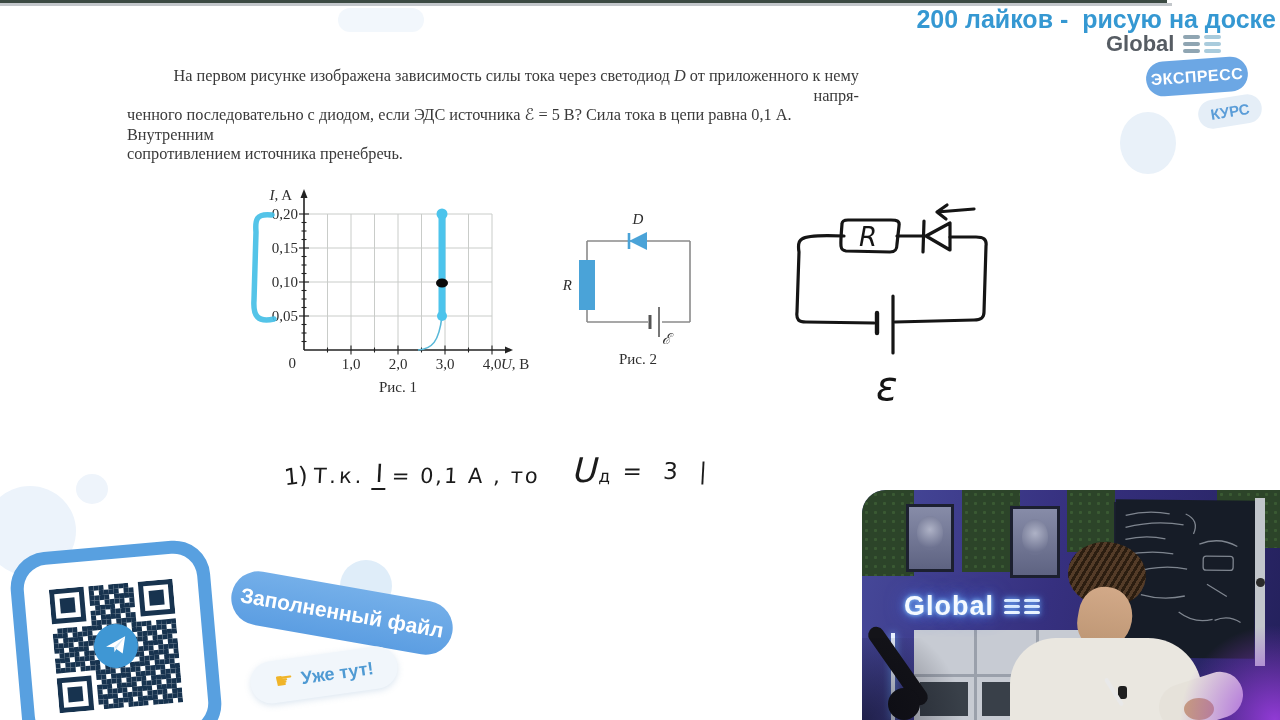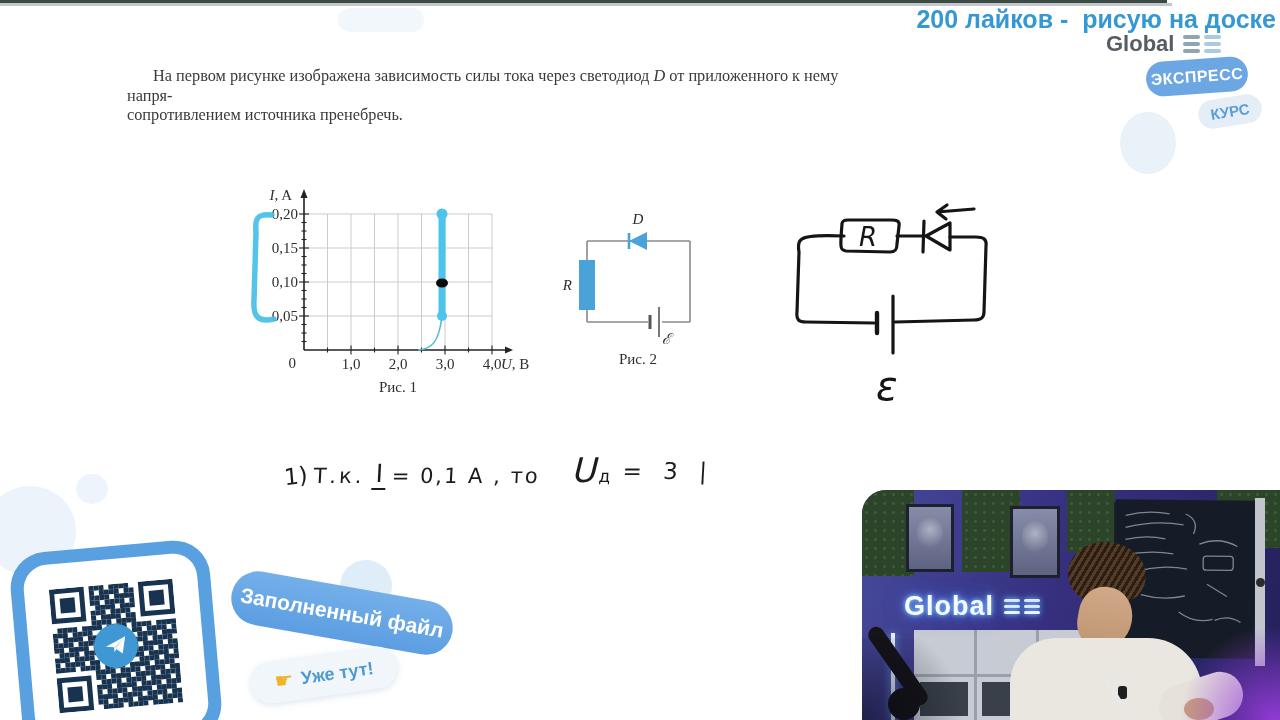--- a/index.html
+++ b/index.html
@@ -21,21 +21,21 @@
   .logo-col.c1 span{background:#8fa5b2;}
   .logo-col.c2 span{background:#a9cbdc;}
   .badge{display:flex;align-items:center;justify-content:center;font-weight:700;}
   .badge-express{left:1146px;top:59px;width:102px;height:35px;border-radius:18px;background:#6ca7e4;
                  color:#fff;font-size:16px;letter-spacing:.5px;transform:rotate(-4deg);}
   .badge-kurs{left:1198px;top:97px;width:64px;height:29px;border-radius:15px;background:#e5eef7;
               color:#5b9dd8;font-size:15px;transform:rotate(-9deg);}
   
   .problem{left:127px;top:66px;width:732px;font-family:"Liberation Serif",serif;
            font-size:16.3px;line-height:19.6px;color:#3a3a3a;}
-  .problem .ln1{text-indent:26px;}
+  .problem .ln1{text-indent:26px;text-align:right;}
   .it{font-style:italic;}
   .scr{font-family:"DejaVu Sans",sans-serif;font-style:italic;}
   
   .fig text{font-family:"Liberation Serif",serif;fill:#2e2e2e;font-size:15px;}
   .fig .cap{font-size:15px;}
   
   .hw{left:284px;top:438px;width:440px;height:76px;display:flex;align-items:center;
       color:#1b1b1b;font-family:"DejaVu Sans",sans-serif;transform:skewX(-3deg);}
   .hw .n{font-size:23px;transform:rotate(-8deg);}
   .hw .tk{font-size:21px;letter-spacing:3px;margin-left:6px;}
@@ -127,20 +127,21 @@
           <span></span>
           <span></span>
         </span>
     </span>
   </div>
   <div class="abs badge badge-express">ЭКСПРЕСС</div>
   <div class="abs badge badge-kurs">КУРС</div>
 
   <div class="abs problem">
     <div class="ln1"><span>На первом рисунке изображена зависимость силы тока через светодиод </span><span class="it">D</span><span> от приложенного к нему напря-</span></div>
+    <div><span>ченного последовательно с диодом, если ЭДС источника </span><span class="scr">ℰ</span><span> = 5 В? Сила тока в цепи равна 0,1 А. Внутренним</span></div>
     <div><span>сопротивлением источника пренебречь.</span></div>
   </div>
 
   <svg class="abs fig" style="left:248px;top:184px;" width="310" height="216" viewBox="0 0 310 216">
 
     <g stroke="#c9ccc9" stroke-width="1">
       <line x1="79.5" y1="30" x2="79.5" y2="166"></line>
         <line x1="103" y1="30" x2="103" y2="166"></line>
       <line x1="126.5" y1="30" x2="126.5" y2="166"></line>
         <line x1="150" y1="30" x2="150" y2="166"></line>

